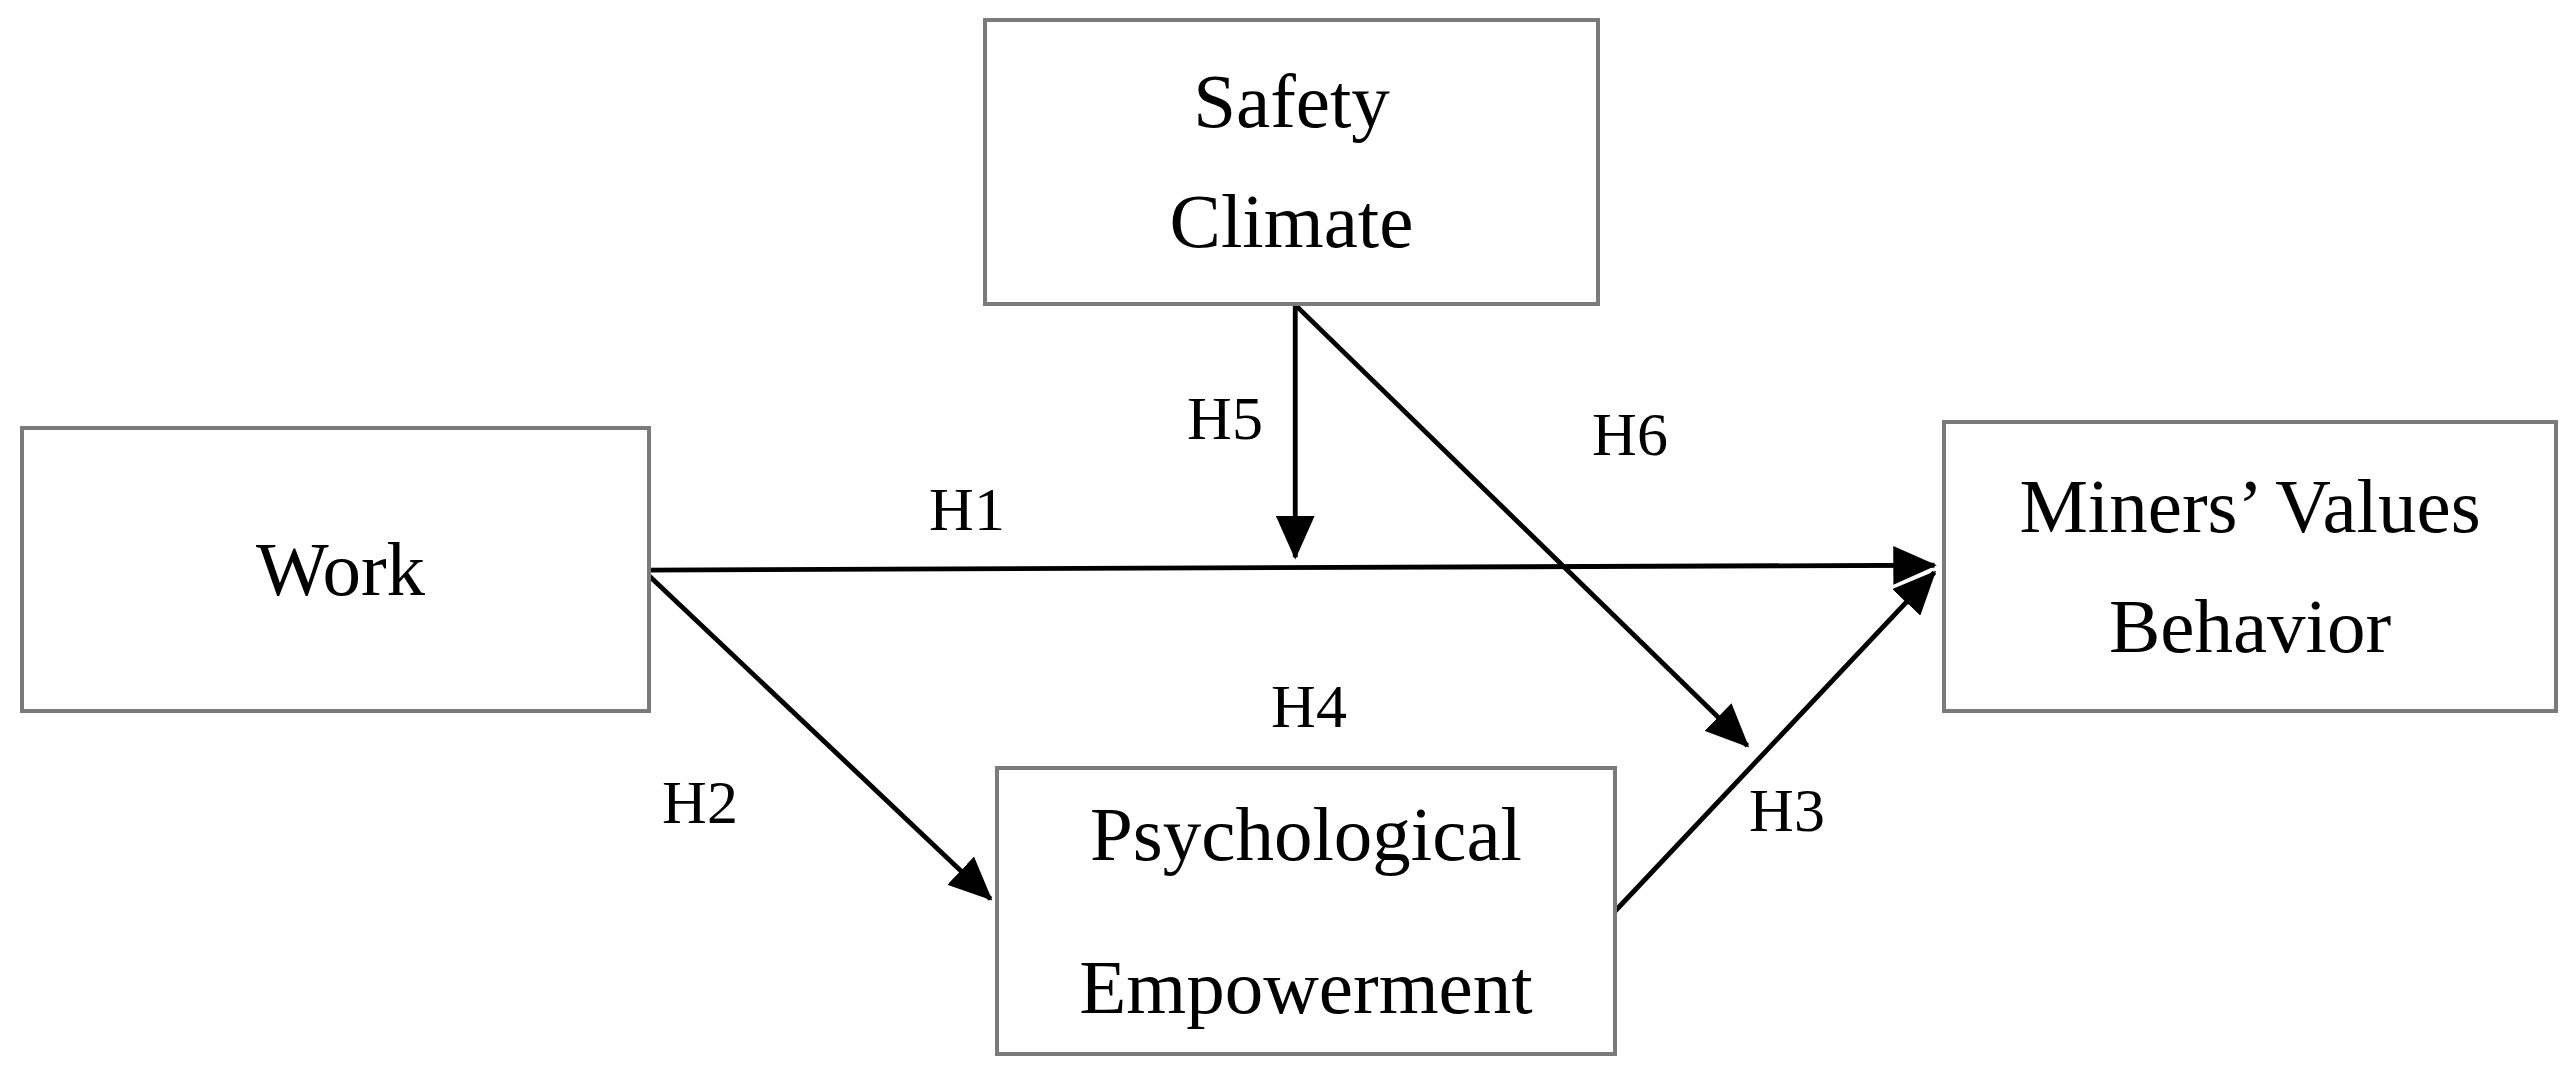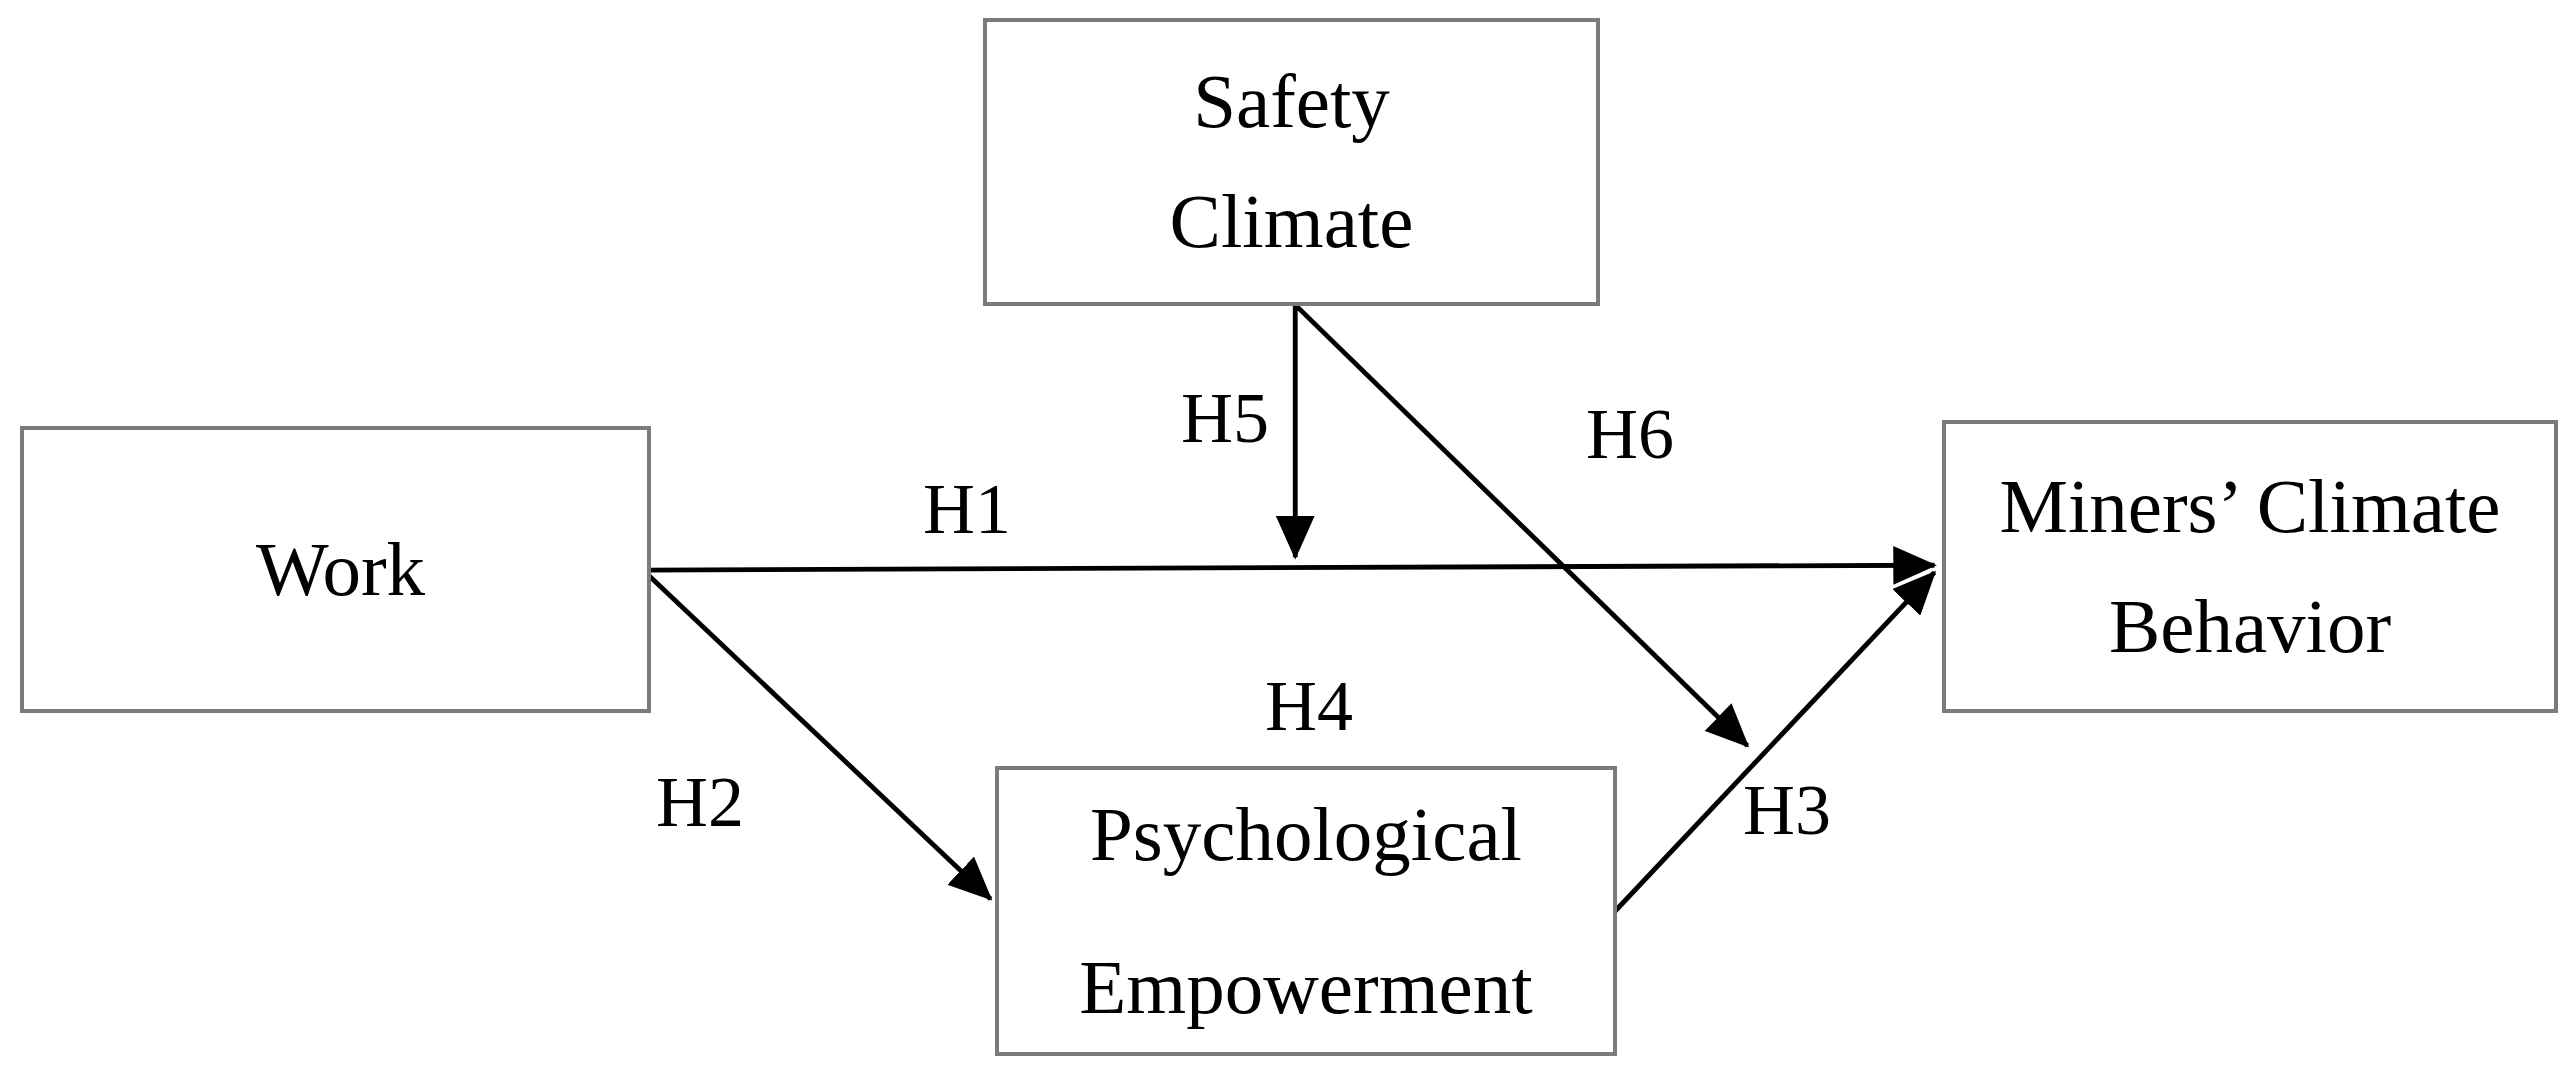--- a/index.html
+++ b/index.html
@@ -36,21 +36,21 @@
     line-height: 1.55;
     white-space: nowrap;
   }
   .node-safety-climate        { left: 983px; top: 17.7px;  width: 609px; height: 280px; }
   .node-work-values           { left: 20px;   top: 426px; width: 613px; height: 279px; padding-left: 10px; }
   .node-psych-empowerment     { left: 995px; top: 766px; width: 614px; height: 282px; gap: 34px; }
   .node-miners-safety         { left: 1942px; top: 420px; width: 608px; height: 285px; }
 
   .edge-label {
     position: absolute;
-    font-size: 72px;
+    font-size: 62px;
     line-height: 1;
     transform: translate(-50%, -50%);
     white-space: nowrap;
   }
   .label-h1 { left: 967px; top: 509px;  }
   .label-h2 { left: 700px;  top: 802px;  }
   .label-h3 { left: 1787px; top: 810px; }
   .label-h4 { left: 1309px; top: 706px;  }
   .label-h5 { left: 1225px; top: 418px;  }
   .label-h6 { left: 1630px; top: 434px;  }
@@ -81,21 +81,21 @@
   <div class="node node-work-values">
     <span>Work</span>
   </div>
 
   <div class="node node-psych-empowerment">
     <span>Psychological</span>
     <span>Empowerment</span>
   </div>
 
   <div class="node node-miners-safety">
-    <span>Miners’ Climate</span>
+    <span>Miners’ Values</span>
     <span>Behavior</span>
   </div>
 
   <div class="edge-label label-h1">H1</div>
   <div class="edge-label label-h2">H2</div>
   <div class="edge-label label-h3">H3</div>
   <div class="edge-label label-h4">H4</div>
   <div class="edge-label label-h5">H5</div>
   <div class="edge-label label-h6">H6</div>
 

